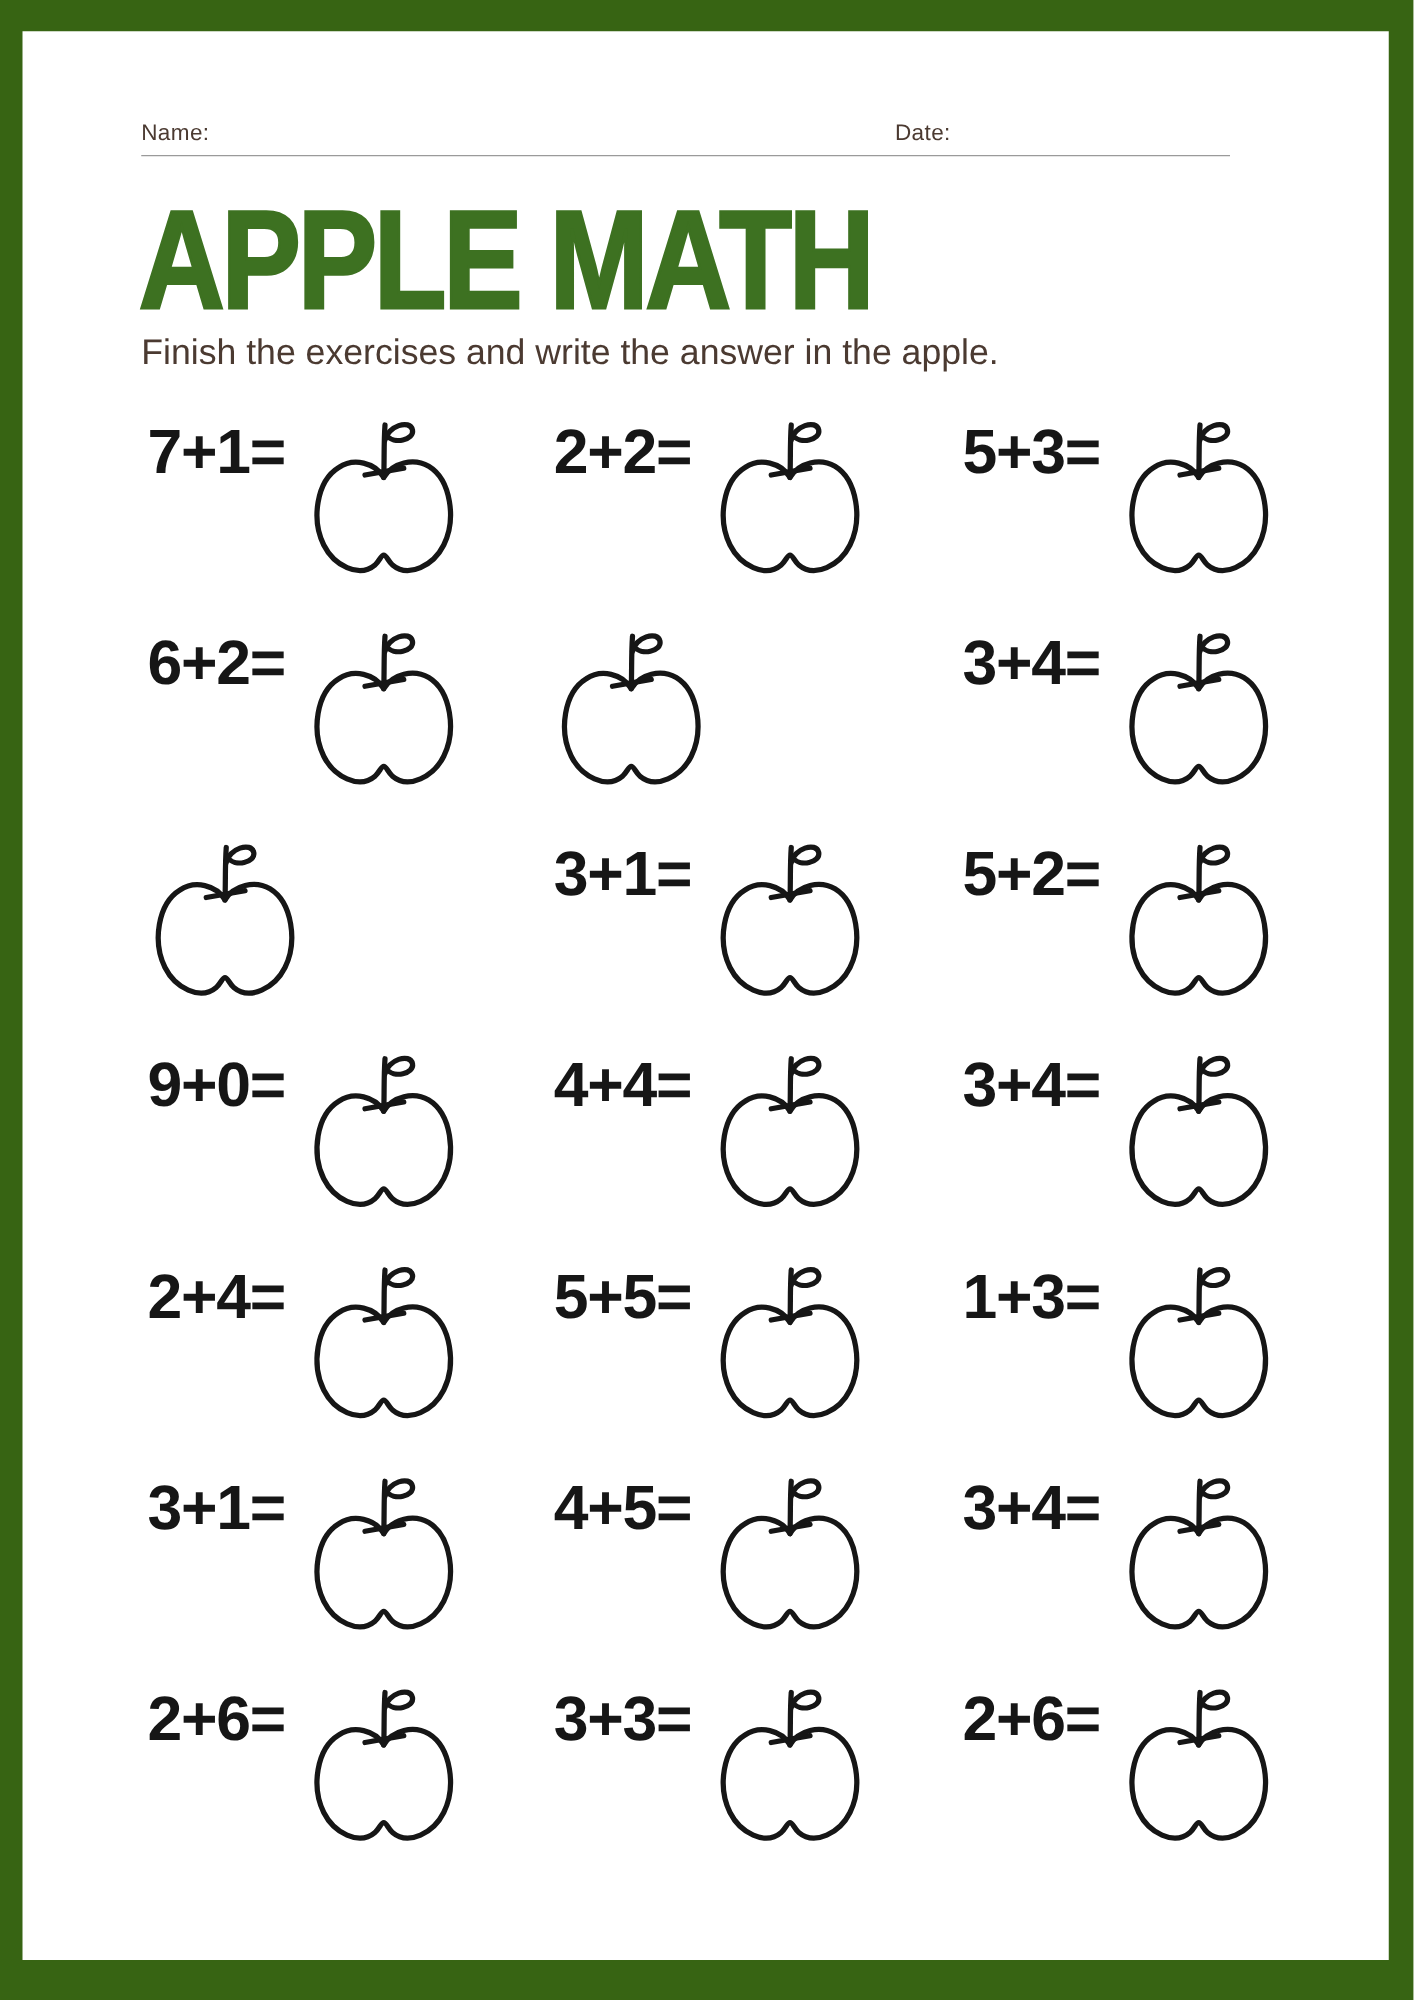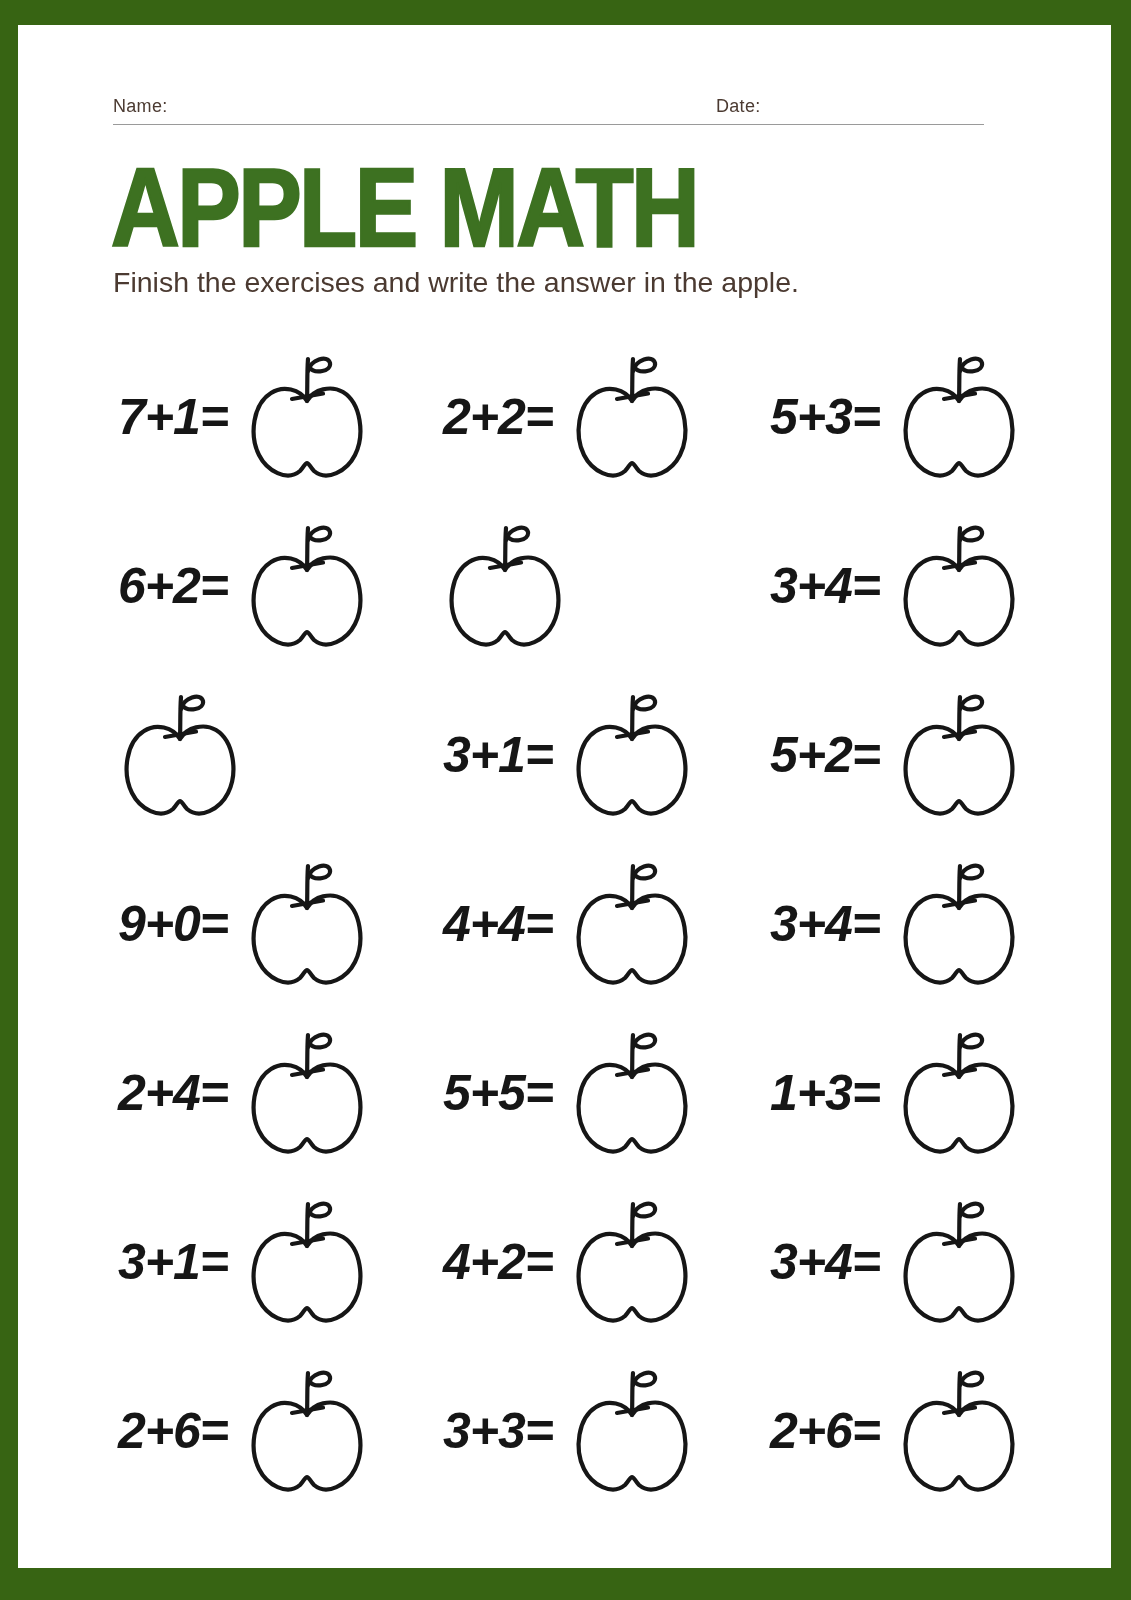--- a/index.html
+++ b/index.html
@@ -64,22 +64,21 @@
   .grid{
     position:absolute;
     left:118px;top:332px;
     width:900px;height:1183px;
     display:grid;
     grid-template-columns:325px 327px 248px;
     grid-template-rows:repeat(7,169px);
   }
   .cell{
     display:flex;
-    align-items:center;
-    font-style:italic;
+    align-items:flex-start;
   }
   .prob{
     width:127px;
     flex:0 0 127px;
     font-size:50px;
     font-weight:700;
     letter-spacing:-1px;
     color:var(--ink);
     white-space:nowrap;
   }
@@ -210,21 +209,21 @@
         </svg>
     </div>
 
     <div class="cell">
       <span class="prob">3+1=</span>
       <svg class="apple" viewBox="0 0 124 132">
           <use href="#appleShape"></use>
         </svg>
     </div>
     <div class="cell">
-      <span class="prob">4+2=</span>
+      <span class="prob">4+5=</span>
       <svg class="apple" viewBox="0 0 124 132">
           <use href="#appleShape"></use>
         </svg>
     </div>
     <div class="cell">
       <span class="prob">3+4=</span>
       <svg class="apple" viewBox="0 0 124 132">
           <use href="#appleShape"></use>
         </svg>
     </div>

